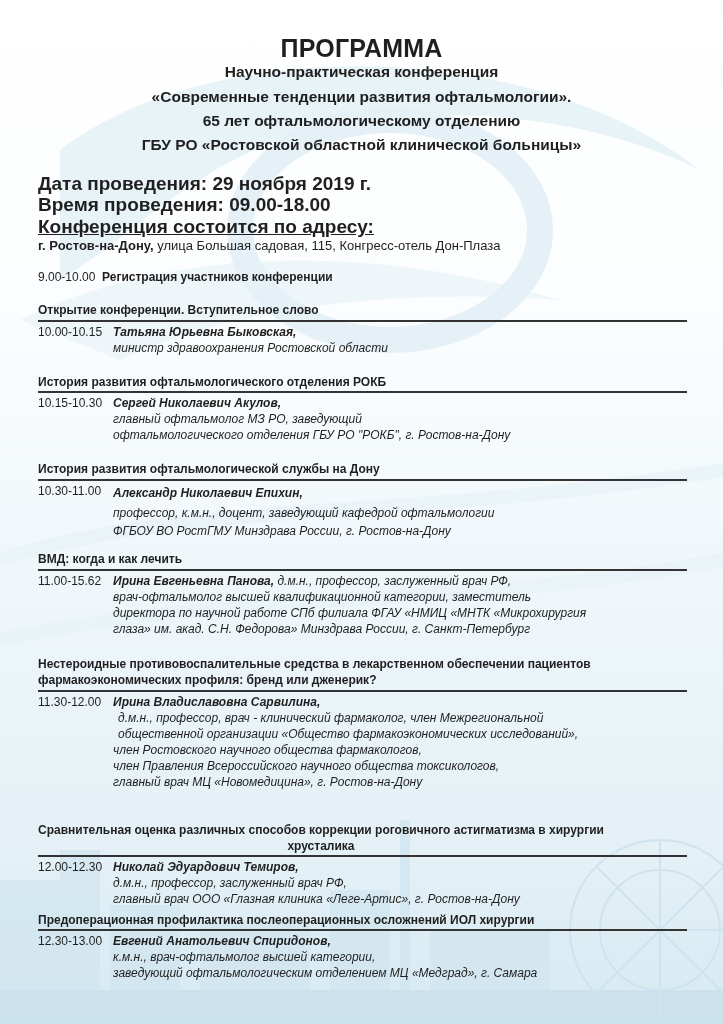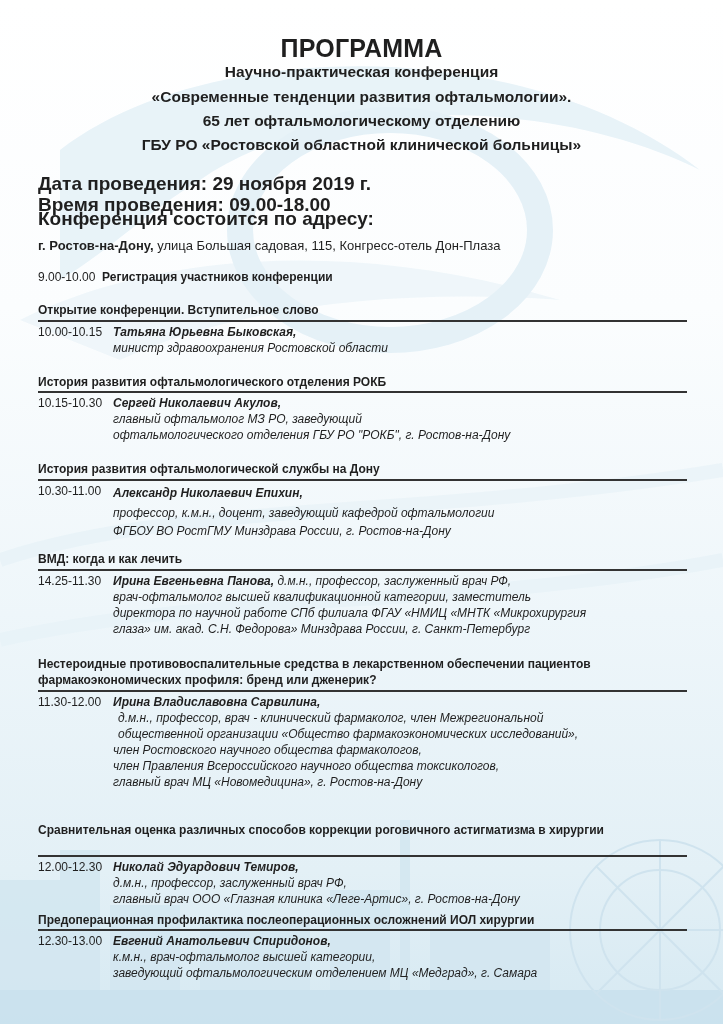--- a/index.html
+++ b/index.html
@@ -59,21 +59,21 @@
 </svg>
 
 <div class="abs center title" style="top:34px;">ПРОГРАММА</div>
 <div class="abs center sub" style="top:63px;">Научно-практическая конференция</div>
 <div class="abs center sub" style="top:88px;">«Современные тенденции развития офтальмологии».</div>
 <div class="abs center sub" style="top:112px;">65 лет офтальмологическому отделению</div>
 <div class="abs center sub" style="top:136px;">ГБУ РО «Ростовской областной клинической больницы»</div>
 
 <div class="abs info" style="top:173px;">Дата проведения: 29 ноября 2019 г.</div>
 <div class="abs info" style="top:194px;">Время проведения: 09.00-18.00</div>
-<div class="abs info" style="top:208px;">Конференция состоится по адресу:</div>
+<div class="abs info" style="top:216px;text-decoration:underline;">Конференция состоится по адресу:</div>
 <div class="abs addr" style="top:238px;"><b>г. Ростов-на-Дону,</b><span> улица Большая садовая, 115, Конгресс-отель Дон-Плаза</span></div>
 
 <div class="abs reg" style="top:270px;">
   <span>9.00-10.00</span>&nbsp;&nbsp;<b>Регистрация участников конференции</b>
 </div>
 
 <div class="abs section" style="top:302px;">Открытие конференции. Вступительное слово</div>
 <div class="abs rule" style="top:320px;"></div>
 <div class="abs time" style="top:325px;">10.00-10.15</div>
 <div class="abs speaker" style="top:324px;">
@@ -94,21 +94,21 @@
 <div class="abs rule" style="top:479px;"></div>
 <div class="abs time" style="top:484px;">10.30-11.00</div>
 <div class="abs speaker" style="top:483px; line-height:20px;">
   <div><b>Александр Николаевич Епихин,</b></div>
   <div>профессор, к.м.н., доцент, заведующий кафедрой офтальмологии</div>
   <div style="margin-top:-2px;">ФГБОУ ВО РостГМУ Минздрава России, г. Ростов-на-Дону</div>
 </div>
 
 <div class="abs section" style="top:551px;">ВМД: когда и как лечить</div>
 <div class="abs rule" style="top:569px;"></div>
-<div class="abs time" style="top:574px;">14.25-11.30</div>
+<div class="abs time" style="top:574px;">11.00-15.62</div>
 <div class="abs speaker" style="top:573px;">
   <div><b>Ирина Евгеньевна Панова,</b><span> д.м.н., профессор, заслуженный врач РФ,</span></div>
   <div>врач-офтальмолог высшей квалификационной категории, заместитель</div>
   <div>директора по научной работе СПб филиала ФГАУ «НМИЦ «МНТК «Микрохирургия</div>
   <div>глаза» им. акад. С.Н. Федорова» Минздрава России, г. Санкт-Петербург</div>
 </div>
 
 <div class="abs section" style="top:656px;">
   <div>Нестероидные противовоспалительные средства в лекарственном обеспечении пациентов</div>
   <div>фармакоэкономических профиля: бренд или дженерик?</div>
@@ -119,20 +119,21 @@
   <div><b>Ирина Владиславовна Сарвилина,</b></div>
   <div style="padding-left:5px;">д.м.н., профессор, врач - клинический фармаколог, член Межрегиональной</div>
   <div style="padding-left:5px;">общественной организации «Общество фармакоэкономических исследований»,</div>
   <div>член Ростовского научного общества фармакологов,</div>
   <div>член Правления Всероссийского научного общества токсикологов,</div>
   <div>главный врач МЦ «Новомедицина», г. Ростов-на-Дону</div>
 </div>
 
 <div class="abs section" style="top:822px;text-align:center;">
   <div>Сравнительная оценка различных способов коррекции роговичного астигматизма в хирургии</div>
+  <div>хрусталика</div>
 </div>
 <div class="abs rule" style="top:855px;"></div>
 <div class="abs time" style="top:860px;">12.00-12.30</div>
 <div class="abs speaker" style="top:859px;">
   <div><b>Николай Эдуардович Темиров,</b></div>
   <div>д.м.н., профессор, заслуженный врач РФ,</div>
   <div>главный врач ООО «Глазная клиника «Леге-Артис», г. Ростов-на-Дону</div>
 </div>
 
 <div class="abs section" style="top:912px;">Предоперационная профилактика послеоперационных осложнений ИОЛ хирургии</div>

